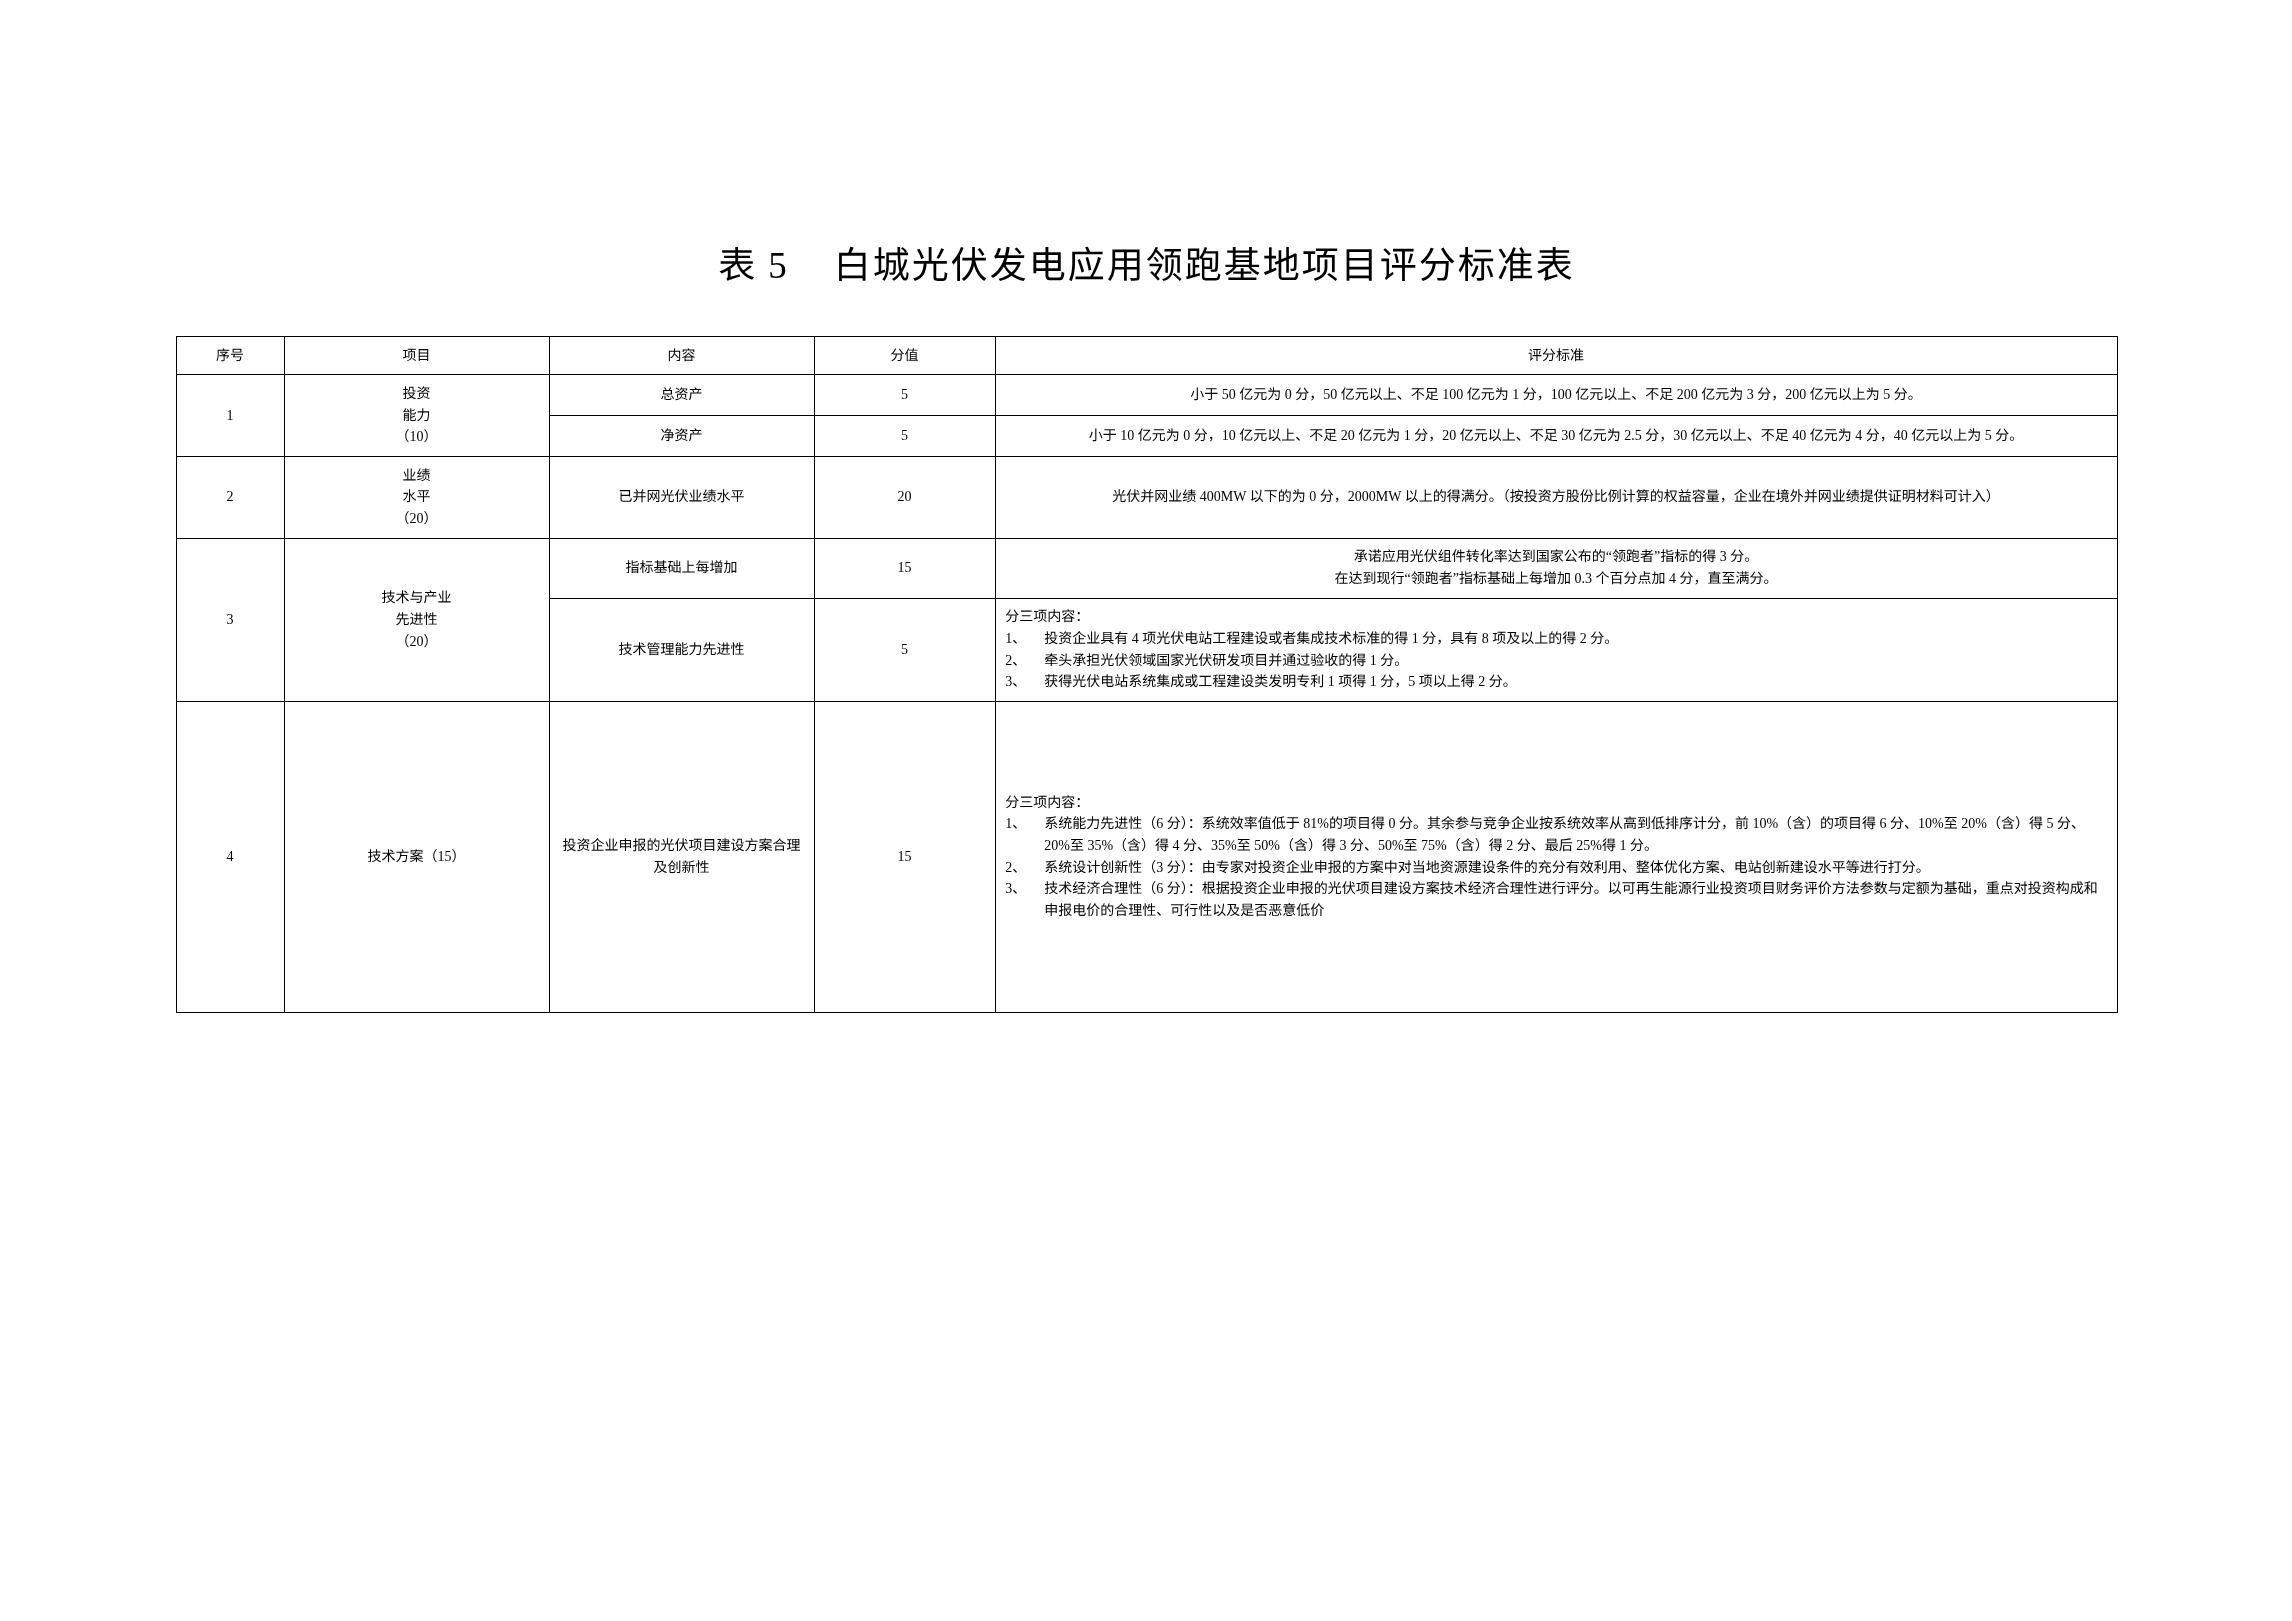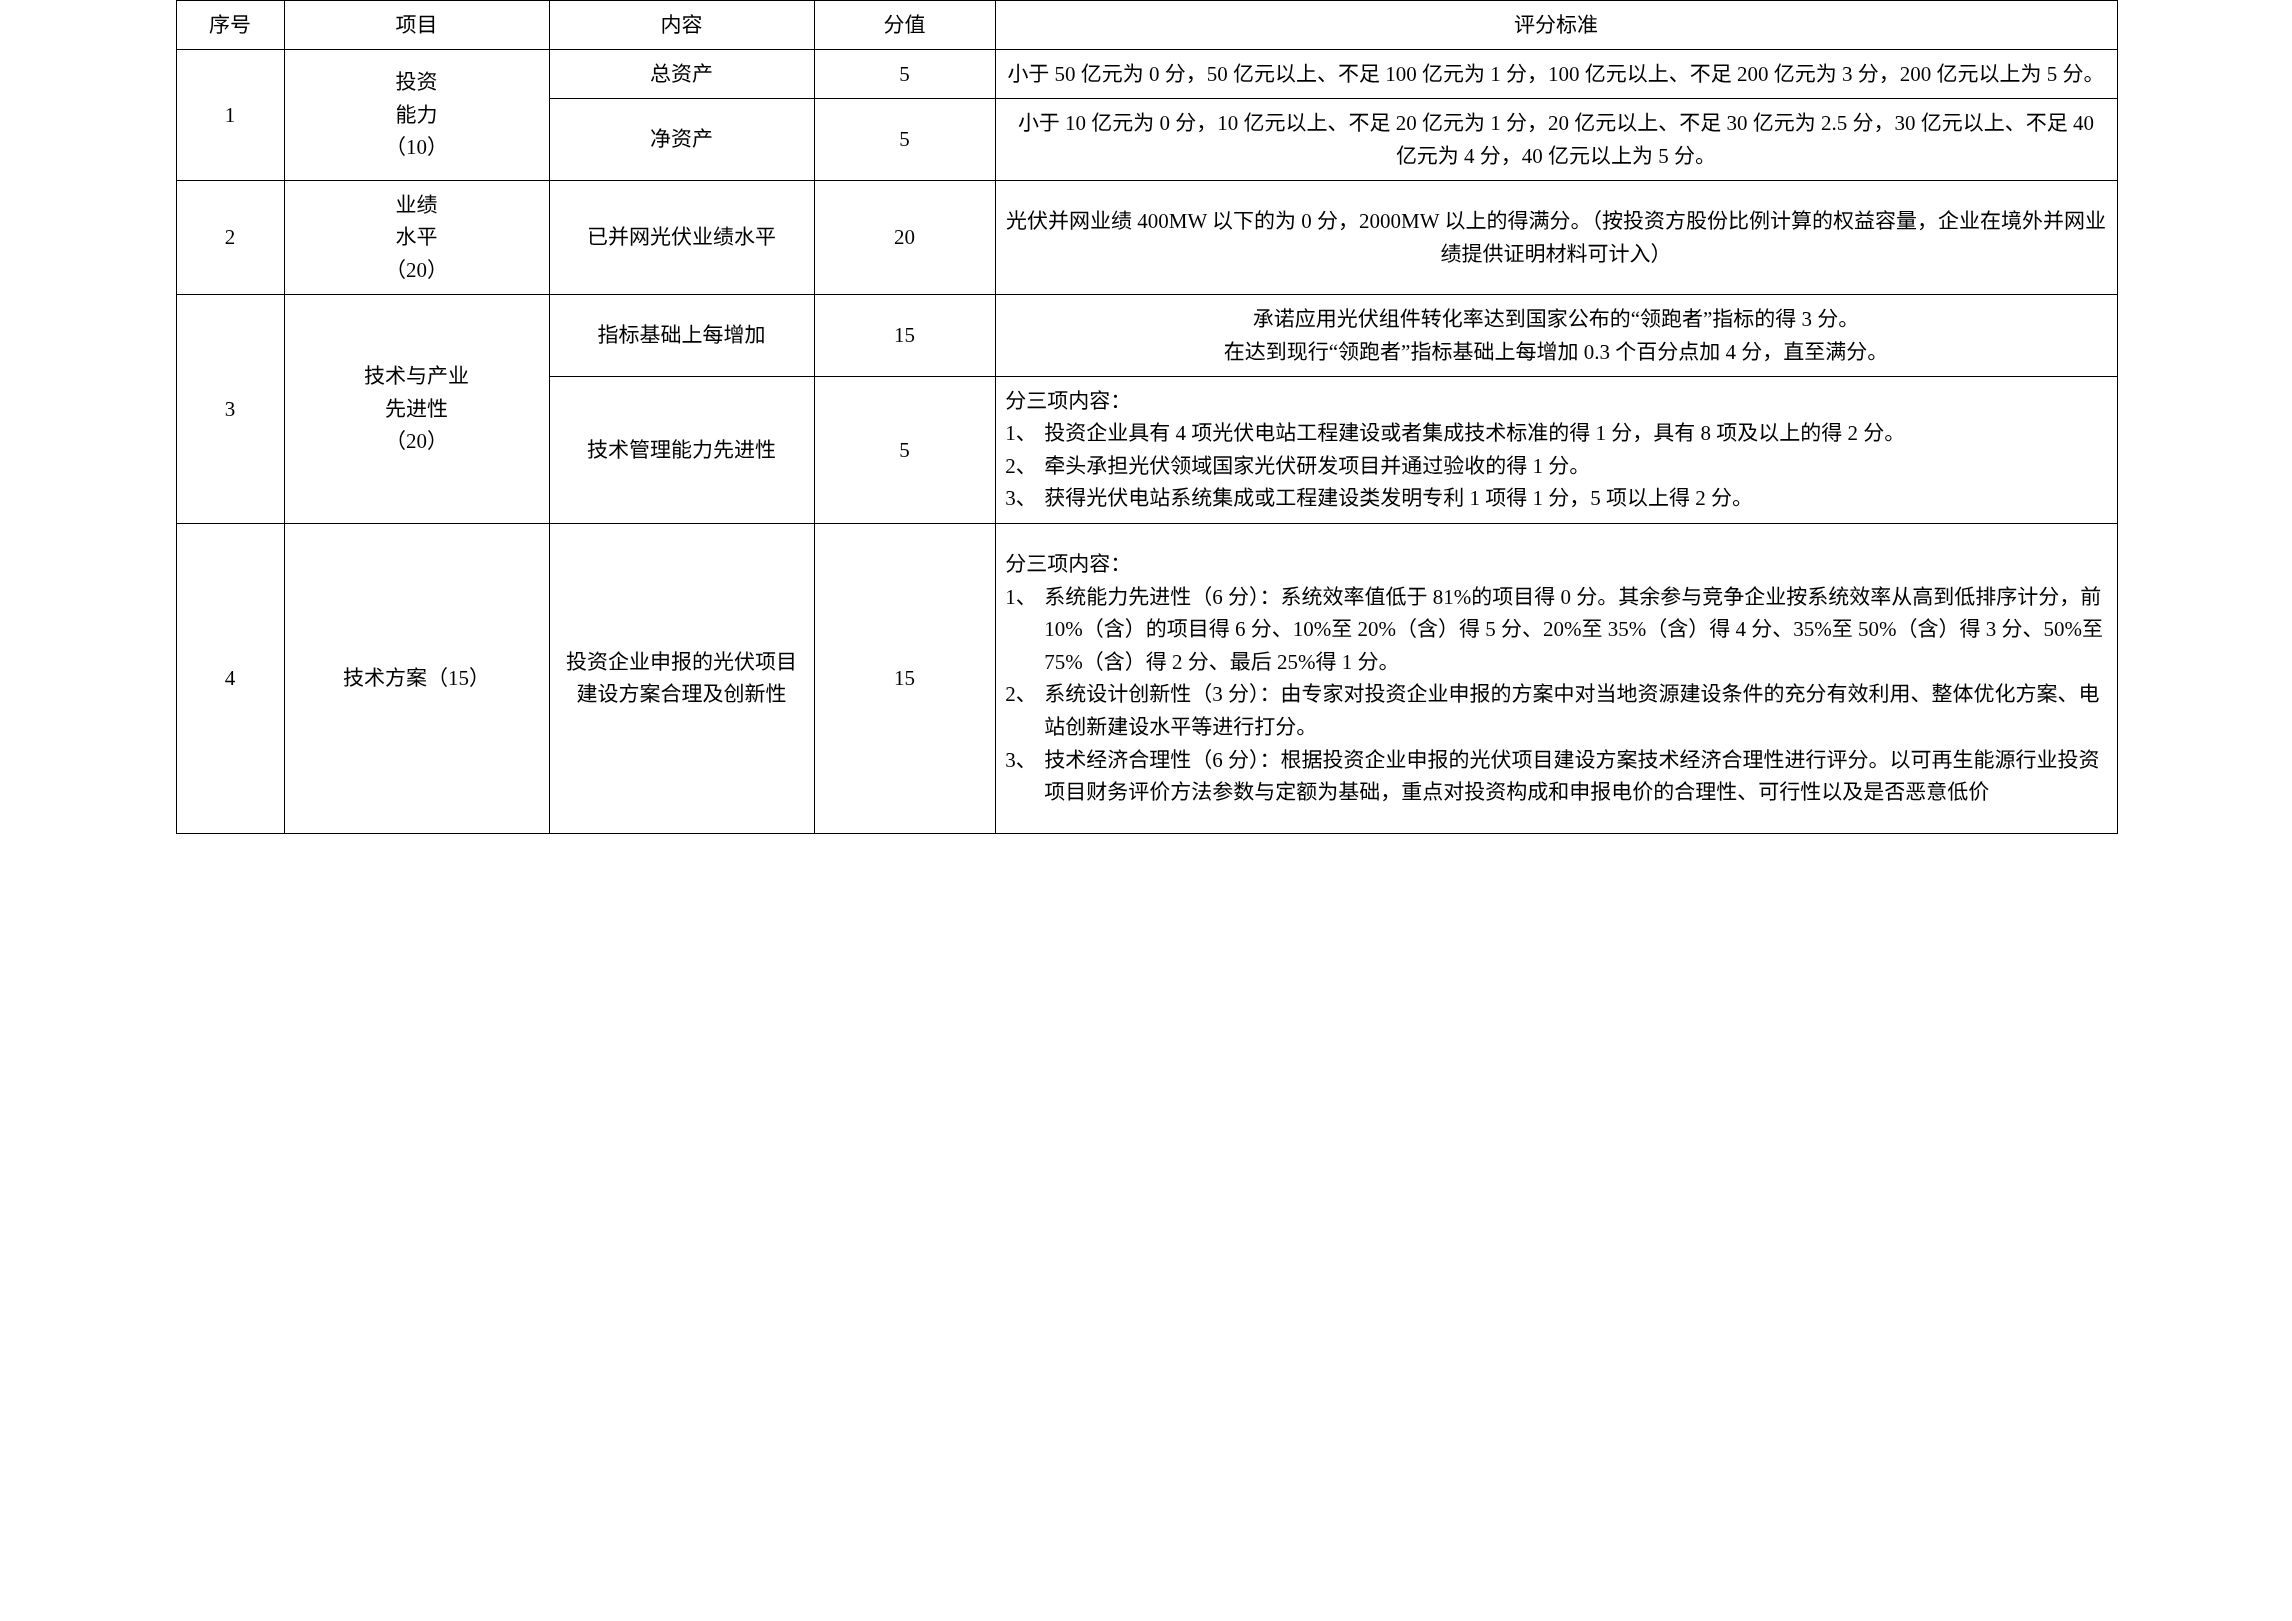--- a/index.html
+++ b/index.html
@@ -35,21 +35,21 @@
     border-collapse: collapse;
     width: 1941px;
     margin: 0 auto;
     table-layout: fixed;
   }
   table.score-table td,
   table.score-table th {
     border: 1.5px solid #000000;
     vertical-align: middle;
     padding: 7.8px 9.8px;
-    font-size: 21px;
+    font-size: 14px;
     line-height: 1.55;
     font-weight: 400;
   }
   .col-no     { width: 108px; }
   .col-item   { width: 265px; }
   .col-content{ width: 265px; }
   .col-score  { width: 181px; }
   .col-std    { width: 1122px; }
 
   thead td {
@@ -85,20 +85,21 @@
     width: calc(100% - 41px);
     vertical-align: top;
   }
   .tall-cell { height: 294px; }
 </style>
 </head>
 <body>
 
 <div class="page">
 
+  <div class="doc-title">表 5    白城光伏发电应用领跑基地项目评分标准表</div>
 
   <table class="score-table">
     <colgroup>
       <col class="col-no">
       <col class="col-item">
       <col class="col-content">
       <col class="col-score">
       <col class="col-std">
     </colgroup>
     <thead>

